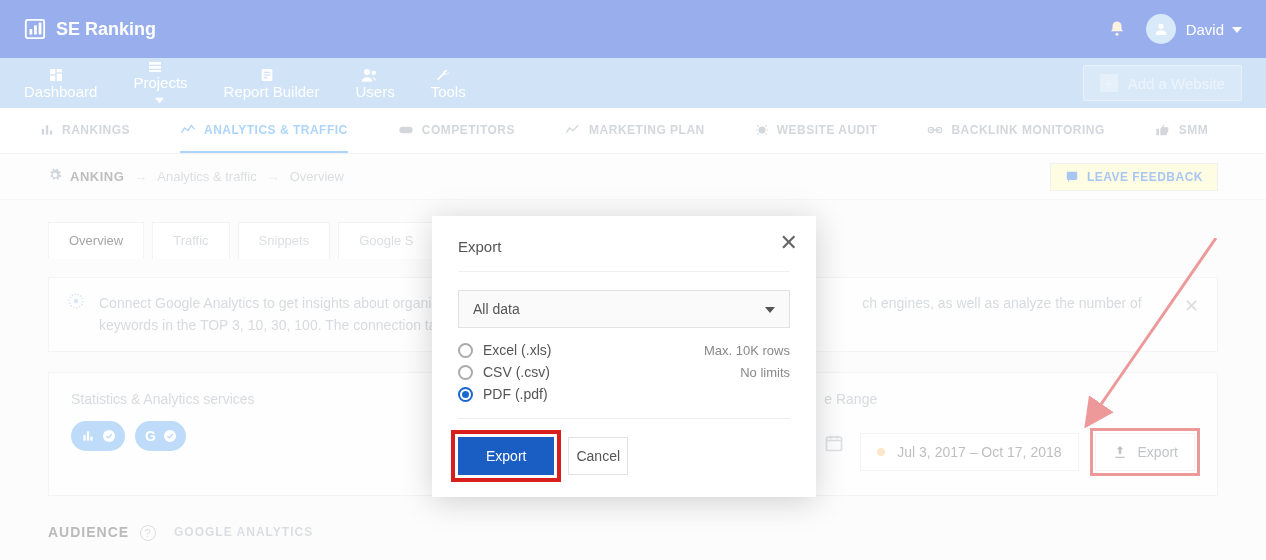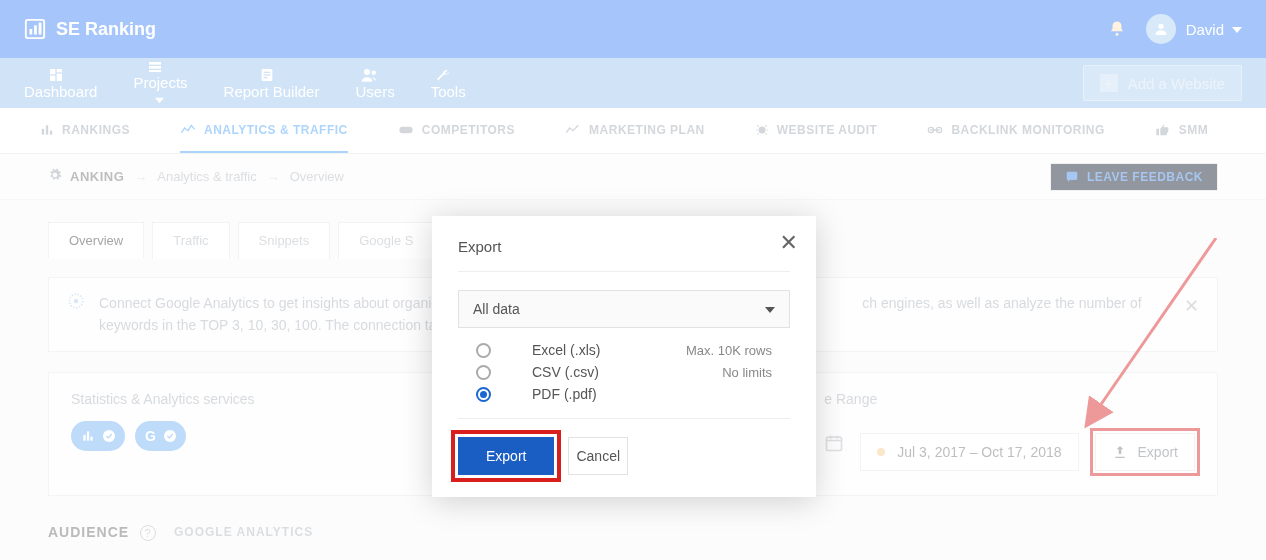--- a/index.html
+++ b/index.html
@@ -8,21 +8,21 @@
     font-size: 14px;
     width: 1266px;
     height: 560px;
     overflow: hidden;
     background: #f9f9f9;
     color: #333;
     position: relative;
   }
   
   .topbar {
-    background: #3b82f6;
+    background: #1d4ed8;
     height: 58px;
     display: flex;
     align-items: center;
     padding: 0 24px;
     color: #fff;
   }
   .logo {
     display: flex;
     align-items: center;
     font-weight: 600;
@@ -109,21 +109,21 @@
     font-size: 13px;
     color: #b0b6bd;
   }
   .crumbrow .gear { margin-right: 8px; color:#9ea7b1; }
   .crumbrow .crumb { color:#b0b6bd; }
   .crumbrow .dark { color:#6f6f6f; font-weight:600; letter-spacing:.5px; }
   .crumbrow .arrow { margin: 0 10px; color:#c9cdd2; }
   .feedback {
     margin-left: auto;
     border: 1px solid #e0e0e0;
-    background:#0f172a;
+    background:#fef9c3;
     padding: 6px 14px;
     display: flex; align-items: center;
     color: #3c82e0;
     font-size: 12px;
     font-weight:600;
     letter-spacing:.5px;
   }
   .feedback svg{margin-right:8px;}
 
   
@@ -236,21 +236,21 @@
   }
   .modal hr { border:none; border-top:1px solid #eee; margin:0 0 18px 0;}
   .select {
     border:1px solid #e2e2e2; background:#fafafa;
     padding: 10px 14px;
     display:flex; align-items:center;
     margin-bottom:14px;
     color:#555;
   }
   .select .tri { margin-left:auto; }
-  .radio-row { display:flex; align-items:center; margin:6px 18px;gap:31px; }
+  .radio-row { display:flex; align-items:center; margin:6px 0; }
   .radio-row .r { width:15px;height:15px;border:2px solid #aaa;border-radius:50%;margin-right:10px;display:inline-block; }
   .radio-row .r.checked { border-color:#1a67d2; position:relative; }
   .radio-row .r.checked::after { content:""; position:absolute; inset:2px; background:#1a67d2; border-radius:50%; }
   .radio-row .note { margin-left:auto; color:#888; font-size:13px; }
   .modal .hr2{border:none;border-top:1px solid #eee;margin:16px 0 18px 0;}
   .modal .actions { display:flex; gap:14px; }
   .btn-primary {
     background:#1a5ec4; color:#fff; border:none; padding:10px 28px; cursor:pointer;
     font-size:14px; outline:4px solid #d91e1e; outline-offset:3px;
   }

